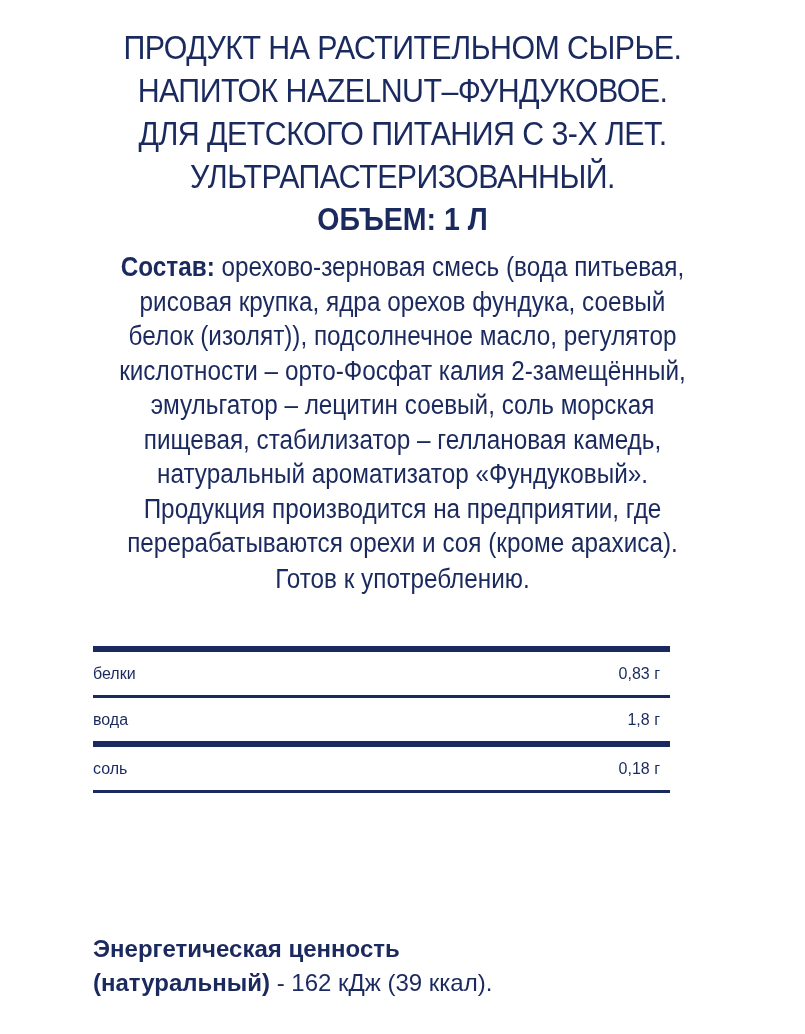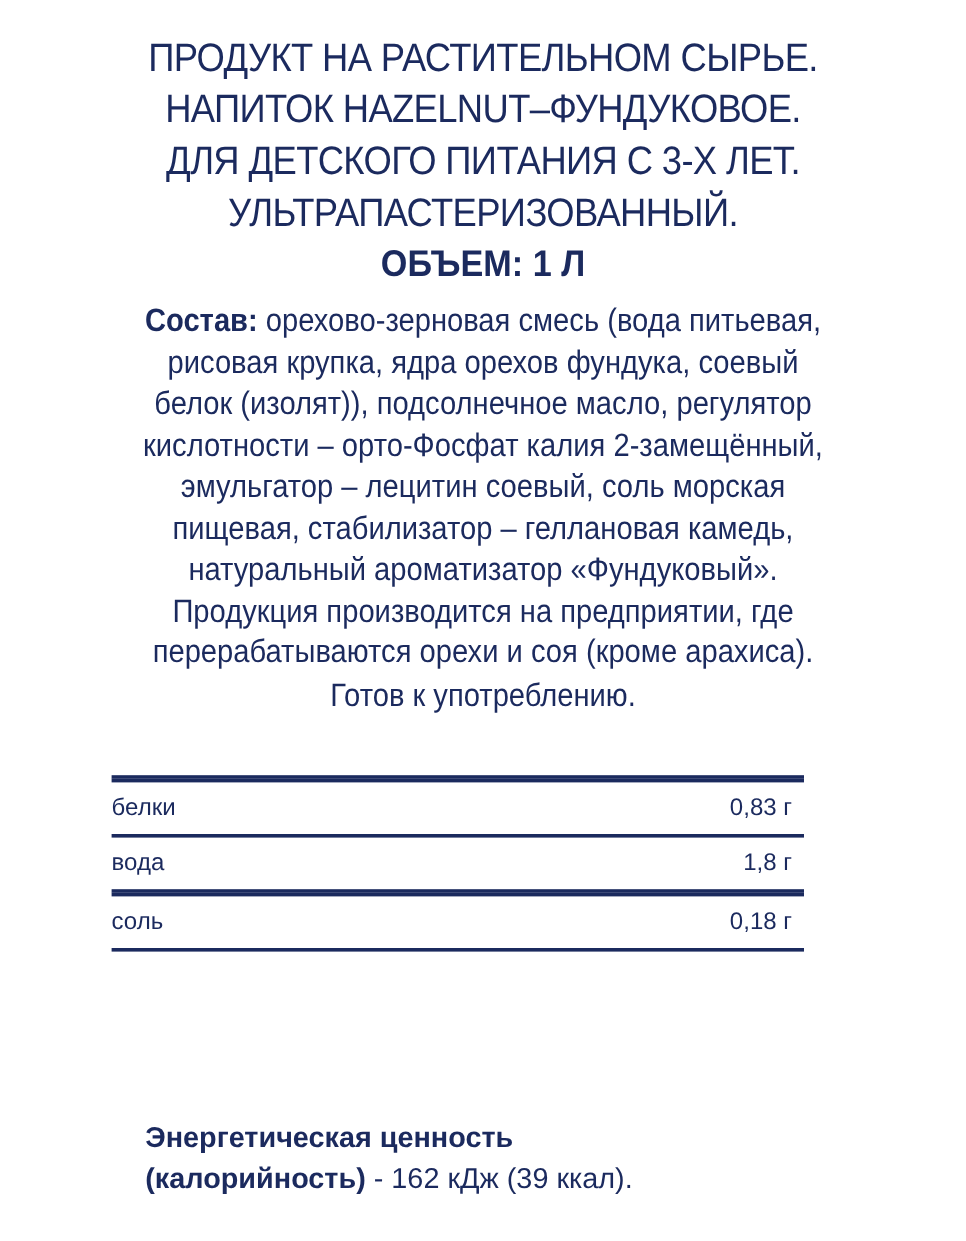--- a/index.html
+++ b/index.html
@@ -36,27 +36,27 @@
     .table {
       position: absolute; left: 93px; top: 646px; width: 577px;
     }
     .rule { height: 3px; background: #1b2a5e; width: 100%; }
     .t-head {
       font-weight: bold; font-size: 24px; line-height: 34px;
       padding: 8px 0 6px 0;
     }
     .t-row {
       display: flex; justify-content: space-between; align-items: center;
-      height: 43px; font-size: 20px; padding-right: 10px;
+      height: 43px; font-size: 16px; padding-right: 10px;
     }
     .energy {
       position: absolute; left: 93px; top: 932px; width: 600px;
       font-size: 24px; line-height: 34px;
     }
-    .energy b { font-weight: bold; margin-left: 28px; }
+    .energy b { font-weight: bold; }
   </style>
 </head>
 <body>
 
 <div class="header">
   <div>ПРОДУКТ НА РАСТИТЕЛЬНОМ СЫРЬЕ.</div>
   <div>НАПИТОК HAZELNUT–ФУНДУКОВОЕ.</div>
   <div>ДЛЯ ДЕТСКОГО ПИТАНИЯ С 3-Х ЛЕТ.</div>
   <div>УЛЬТРАПАСТЕРИЗОВАННЫЙ.</div>
 </div>
@@ -93,14 +93,14 @@
   <div class="rule"></div>
   <div class="t-row">
     <span>соль</span>
     <span>0,18 г</span>
   </div>
   <div class="rule"></div>
 </div>
 
 <div class="energy">
   <div><b>Энергетическая ценность</b></div>
-  <div><b>(калорийность)</b><span> - 162 кДж (39 ккал).</span></div>
+  <div><b>(натуральный)</b><span> - 162 кДж (39 ккал).</span></div>
 </div>
 
 </body></html>

